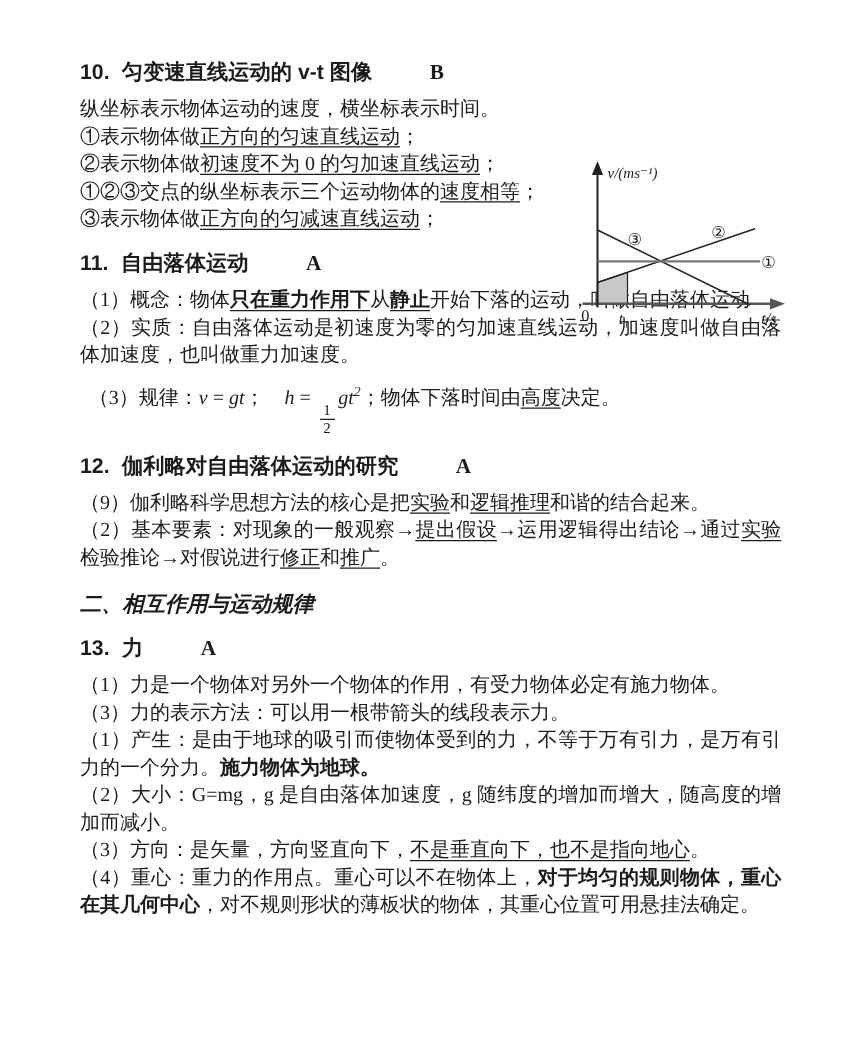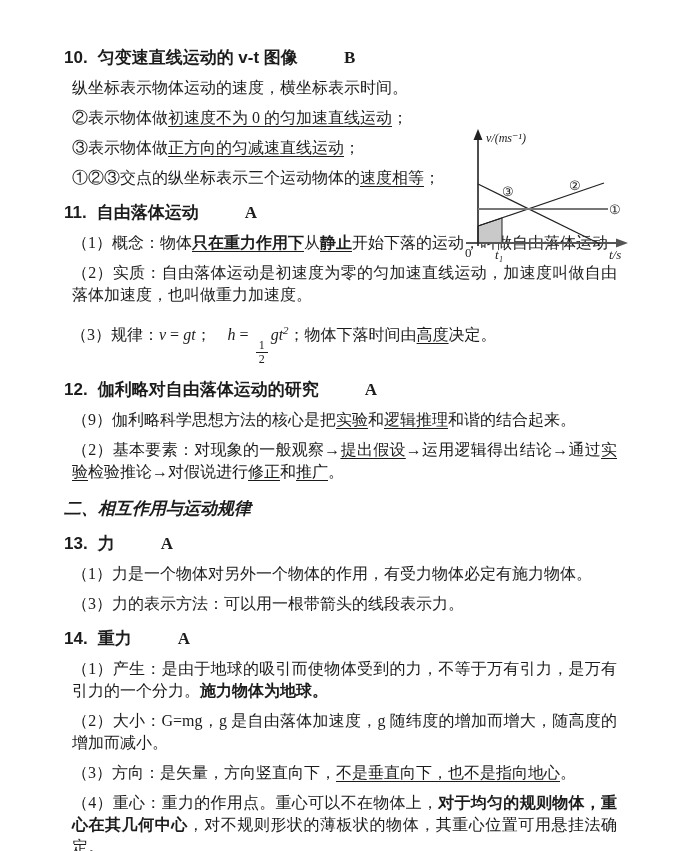--- a/index.html
+++ b/index.html
@@ -7,21 +7,21 @@
     position:relative;
     width:681px; height:851px;
     background:#ffffff;
     overflow:hidden;
     color:#1c1c1c;
     font-family:"Liberation Serif","DejaVu Serif",serif;
   }
   .doc { padding:46px 56px 24px 64px; }
 
   .p {
-    margin:8px;
+    margin:0;
     font-size:16px;
     line-height:22px;
     text-align:justify;
     text-justify:inter-ideograph;
   }
   .p.math { line-height:32px; margin:2px 7px; }
 
   .sec-h {
     font-family:"Liberation Sans","DejaVu Sans",sans-serif;
     font-weight:700;
@@ -68,38 +68,38 @@
   .gtext { font-family:"Liberation Serif","DejaVu Serif",serif; fill:#1c1c1c; }
 </style>
 </head>
 <body>
 
 <div class="page">
 
   <div class="doc" id="doc-body">
       <div class="sec-h"><span class="num">10.</span><span class="title">匀变速直线运动的 v-t 图像</span><span class="grade">B</span></div>
       <p class="p"><span class="seg">纵坐标表示物体运动的速度，横坐标表示时间。</span></p>
+      <p class="p"><span class="seg">①表示物体做</span><span class="seg u">正方向的匀速直线运动</span><span class="seg">；</span></p>
       <p class="p"><span class="seg">②表示物体做</span><span class="seg u">初速度不为 0 的匀加速直线运动</span><span class="seg">；</span></p>
+      <p class="p"><span class="seg">①②③交点的纵坐标表示三个运动物体的</span><span class="seg u">速度相等</span><span class="seg">；</span></p>
       <p class="p"><span class="seg">③表示物体做</span><span class="seg u">正方向的匀减速直线运动</span><span class="seg">；</span></p>
-      <p class="p"><span class="seg">①②③交点的纵坐标表示三个运动物体的</span><span class="seg u">速度相等</span><span class="seg">；</span></p>
       <div class="sec-h"><span class="num">11.</span><span class="title">自由落体运动</span><span class="grade">A</span></div>
       <p class="p"><span class="seg">（1）概念：物体</span><span class="seg bu">只在重力作用下</span><span class="seg">从</span><span class="seg bu">静止</span><span class="seg">开始下落的运动，叫做自由落体运动</span></p>
       <p class="p"><span class="seg">（2）实质：自由落体运动是初速度为零的匀加速直线运动，加速度叫做自由落体加速度，也叫做重力加速度。</span></p>
       <p class="p math"><span class="seg">（3）规律：</span><span class="seg mi">v</span><span class="seg mr"> = </span><span class="seg mi">gt</span><span class="seg">；　</span><span class="seg mi">h</span><span class="seg mr"> = </span><span class="frac">
           <span class="fnum">1</span>
           <span class="fden">2</span>
         </span><span class="seg mi">gt</span><span class="seg sup-i">2</span><span class="seg">；物体下落时间由</span><span class="seg u">高度</span><span class="seg">决定。</span></p>
       <div class="sec-h"><span class="num">12.</span><span class="title">伽利略对自由落体运动的研究</span><span class="grade">A</span></div>
       <p class="p"><span class="seg">（9）伽利略科学思想方法的核心是把</span><span class="seg u">实验</span><span class="seg">和</span><span class="seg u">逻辑推理</span><span class="seg">和谐的结合起来。</span></p>
       <p class="p"><span class="seg">（2）基本要素：对现象的一般观察→</span><span class="seg u">提出假设</span><span class="seg">→运用逻辑得出结论→通过</span><span class="seg u">实验</span><span class="seg">检验推论→对假说进行</span><span class="seg u">修正</span><span class="seg">和</span><span class="seg u">推广</span><span class="seg">。</span></p>
       <div class="part-h">二、相互作用与运动规律</div>
       <div class="sec-h"><span class="num">13.</span><span class="title">力</span><span class="grade">A</span></div>
       <p class="p"><span class="seg">（1）力是一个物体对另外一个物体的作用，有受力物体必定有施力物体。</span></p>
       <p class="p"><span class="seg">（3）力的表示方法：可以用一根带箭头的线段表示力。</span></p>
-      <div class="sec-h"><span class="num">14.</span><span class="title">重力</span><span class="grade">A</span></div>
       <p class="p"><span class="seg">（1）产生：是由于地球的吸引而使物体受到的力，不等于万有引力，是万有引力的一个分力。</span><span class="seg b">施力物体为地球。</span></p>
       <p class="p"><span class="seg">（2）大小：G=mg，g 是自由落体加速度，g 随纬度的增加而增大，随高度的增加而减小。</span></p>
       <p class="p"><span class="seg">（3）方向：是矢量，方向竖直向下，</span><span class="seg u">不是垂直向下，也不是指向地心</span><span class="seg">。</span></p>
       <p class="p"><span class="seg">（4）重心：重力的作用点。重心可以不在物体上，</span><span class="seg b">对于均匀的规则物体，重心在其几何中心</span><span class="seg">，对不规则形状的薄板状的物体，其重心位置可用悬挂法确定。</span></p>
     </div>
 
   <div class="graph-wrap">
     <svg width="190" height="140" viewBox="0 0 190 140">
 
       <polygon points="26,117 26,100 50,92 50,117" fill="#c9c9c9" stroke="#222222" stroke-width="1"></polygon>

